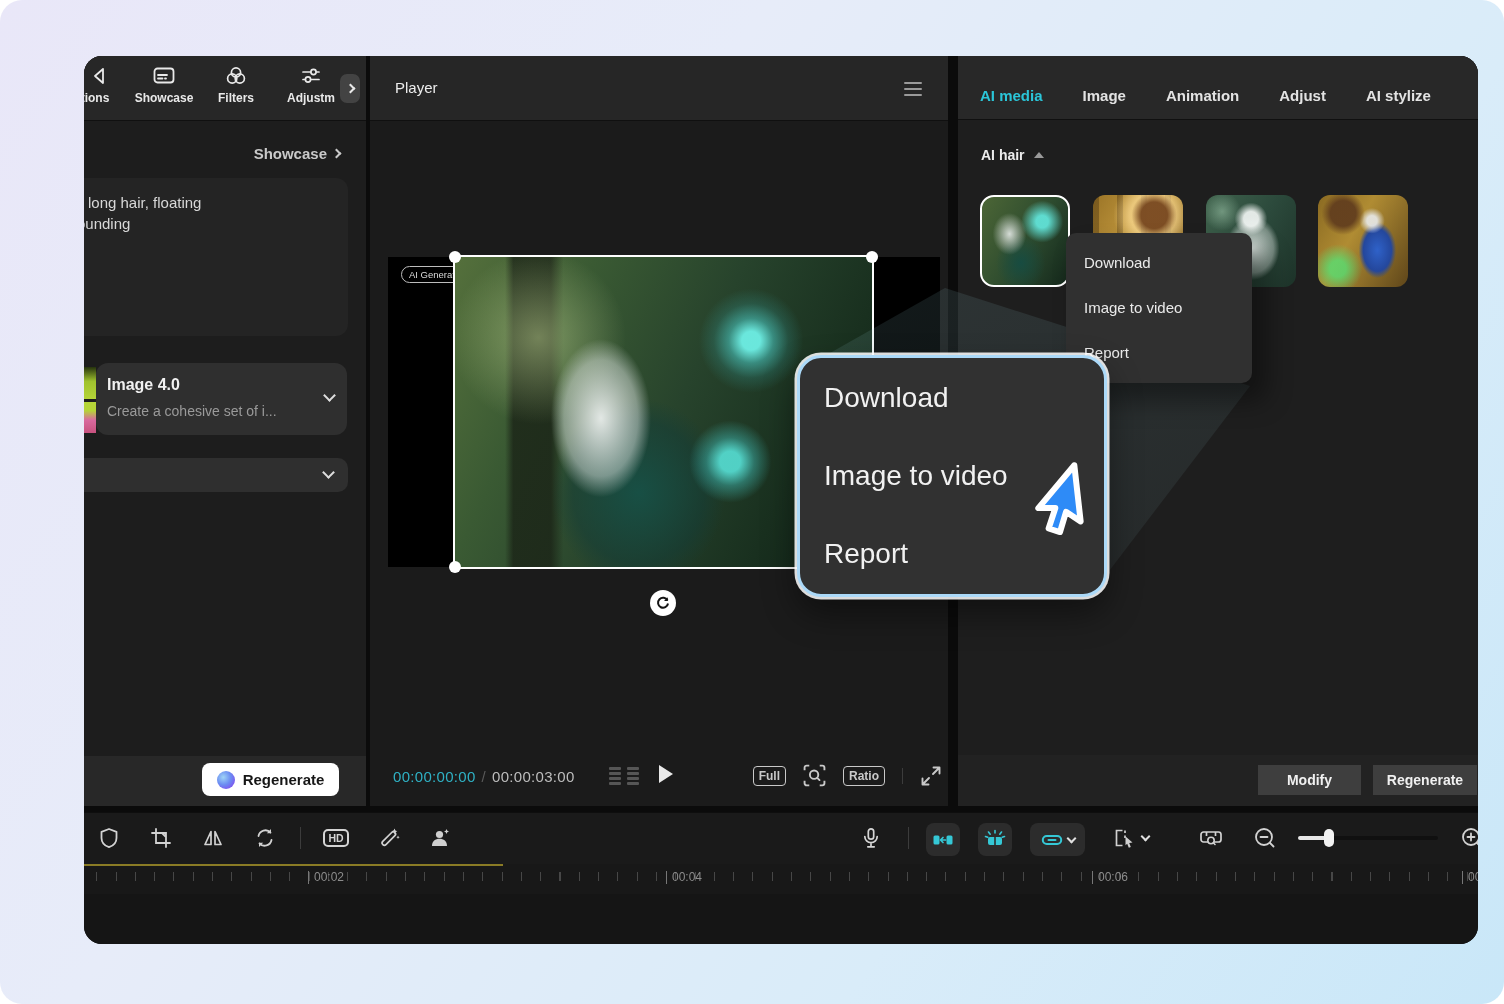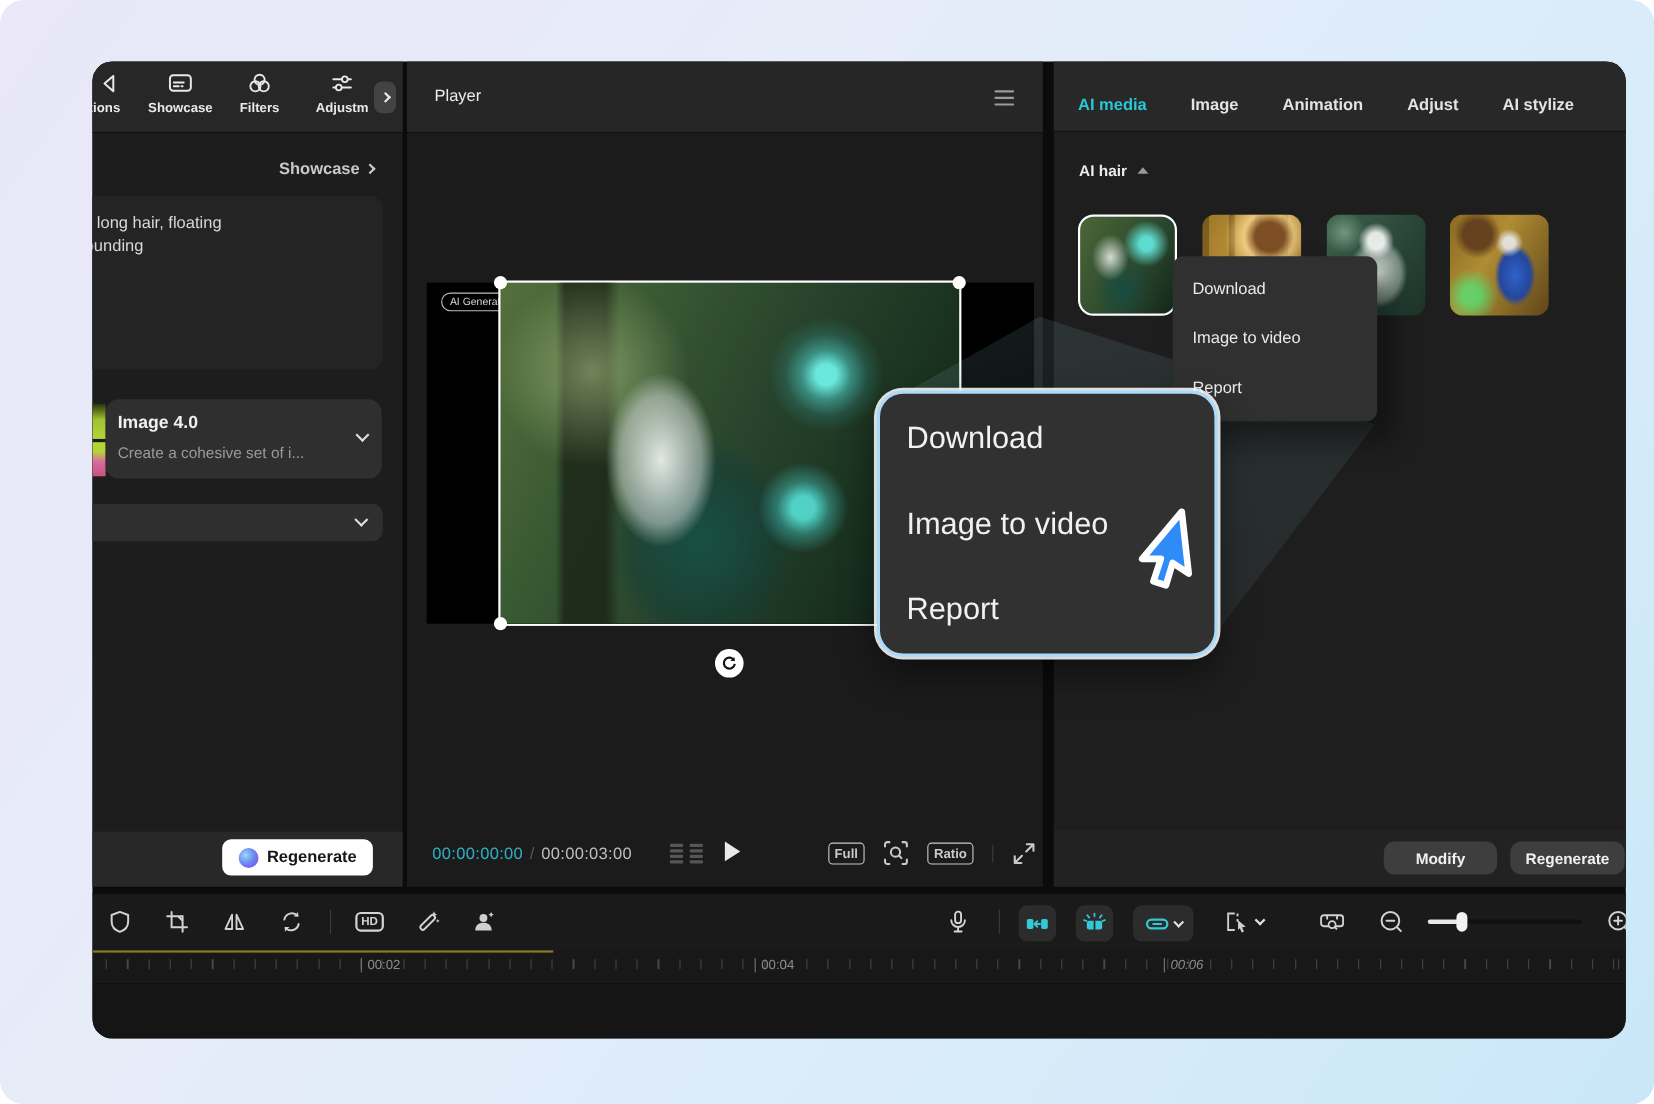--- a/index.html
+++ b/index.html
@@ -66,21 +66,21 @@
   #right-header{position:absolute;left:0;top:0;width:520px;height:64px;background:#282828;border-bottom:1px solid #101010;
                 display:flex;align-items:center;gap:40px;padding-left:22px;box-sizing:border-box;}
   .rtab{font-size:15px;font-weight:600;color:#e3e3e3;white-space:nowrap;margin-top:16px;}
   .rtab.active{color:#2bc5d8;font-weight:700;}
   #section-row{position:absolute;left:23px;top:91px;display:flex;align-items:center;gap:9px;color:#ececec;
                font-size:14px;font-weight:700;}
   .tri-up{width:0;height:0;border-left:5px solid transparent;border-right:5px solid transparent;border-bottom:6px solid #9a9a9a;}
   .thumb{position:absolute;top:139px;width:90px;height:92px;border-radius:12px;box-sizing:border-box;}
   .thumb.selected{border:2.5px solid #ffffff;border-radius:14px;}
   #right-bottom{position:absolute;left:0;top:699px;width:520px;height:51px;background:#222222;}
-  .gray-btn{position:absolute;top:10px;height:30px;background:#3e3e3e;border-radius:10px;color:#f0f0f0;
+  .gray-btn{position:absolute;top:10px;height:30px;background:#3e3e3e;border-radius:0;color:#f0f0f0;
             font-size:14px;font-weight:700;display:flex;align-items:center;justify-content:center;}
   
   #beam{position:absolute;left:0;top:0;width:1394px;height:750px;z-index:40;pointer-events:none;
         clip-path:polygon(861px 232px,1166px 330px,1022px 519px,716px 314px);
         background:linear-gradient(155deg,rgba(160,215,220,.30) 0%,rgba(150,205,212,.12) 45%,rgba(150,205,212,.02) 100%);}
   #ctx-menu{position:absolute;left:982px;top:177px;width:186px;height:150px;background:#303030;border-radius:10px;
             z-index:45;box-shadow:14px 18px 26px rgba(0,0,0,.40);display:flex;flex-direction:column;gap:28px;
             padding:21px 0 0 18px;box-sizing:border-box;}
   #ctx-menu .item{font-size:15px;color:#eaeaea;}
   #callout{position:absolute;left:713px;top:299px;width:310px;height:242px;background:#313131;border-radius:24px;
@@ -96,21 +96,21 @@
   #hd-badge{border:2px solid #d4d4d4;border-radius:5px;font-size:10.5px;font-weight:700;color:#d4d4d4;padding:1px 3px;}
   #zoom-slider{position:absolute;left:1214px;top:780px;width:140px;height:4px;background:#101010;border-radius:2px;}
   #zoom-slider .fill{position:absolute;left:0;top:0;height:4px;width:30px;background:#e8e8e8;border-radius:2px;}
   #zoom-slider .knob{position:absolute;left:26px;top:-7px;width:10px;height:18px;background:#f2f2f2;border-radius:5px;}
   
   #ruler{position:absolute;left:0;top:808px;width:1394px;height:30px;background:#181818;}
   #ruler-yellow{position:absolute;left:0;top:0;width:419px;height:2px;background:#8a7b25;}
   #ruler-ticks{position:absolute;left:0;top:8px;width:1394px;height:9px;
                background:repeating-linear-gradient(to right,#474747 0 1px,transparent 1px 19.3px);
                background-position:-7px 0;}
-  .ruler-label{position:absolute;top:6px;display:flex;align-items:center;gap:5px;color:#8c8c8c;font-size:12px;margin-left:20px;}
+  .ruler-label{position:absolute;top:6px;display:flex;align-items:center;gap:5px;color:#8c8c8c;font-size:12px;}
   .ruler-label .bar{width:1px;height:13px;background:#777;}
   #track-area{position:absolute;left:0;top:838px;width:1394px;height:50px;background:#151515;}
   
   .art-main{background:
     radial-gradient(circle at 71% 27%,rgba(110,240,230,.95) 0 2.5%,rgba(80,220,215,.5) 6%,rgba(60,190,190,.18) 10%,transparent 14%),
     radial-gradient(circle at 66% 66%,rgba(90,235,225,.85) 0 3%,rgba(70,210,205,.4) 7%,transparent 12%),
     radial-gradient(ellipse 16% 34% at 35% 52%,rgba(236,240,238,.95),rgba(220,228,225,.5) 55%,transparent 75%),
     radial-gradient(ellipse 26% 38% at 44% 76%,rgba(23,80,70,.95),rgba(20,62,56,.55) 60%,transparent 80%),
     radial-gradient(ellipse 30% 40% at 20% 26%,rgba(196,214,148,.5),transparent 70%),
     linear-gradient(90deg,transparent 12%,rgba(28,38,24,.85) 14% 23%,transparent 26%),
@@ -434,21 +434,21 @@
     <div id="ruler-yellow"></div>
     <div id="ruler-ticks"></div>
     <div class="ruler-label" style="left:224px;">
       <span class="bar"></span>
           <span>00:02</span>
     </div>
     <div class="ruler-label" style="left:582px;justify-content:flex-end;">
       <span class="bar"></span>
           <span>00:04</span>
     </div>
-    <div class="ruler-label" style="left:954px;font-style:italic;">
+    <div class="ruler-label" style="left:1008px;">
       <span class="bar"></span>
           <span>00:06</span>
     </div>
     <div class="ruler-label" style="left:1378px;">
       <span class="bar"></span>
           <span>00:08</span>
     </div>
   </div>
   <div id="track-area"></div>
 

